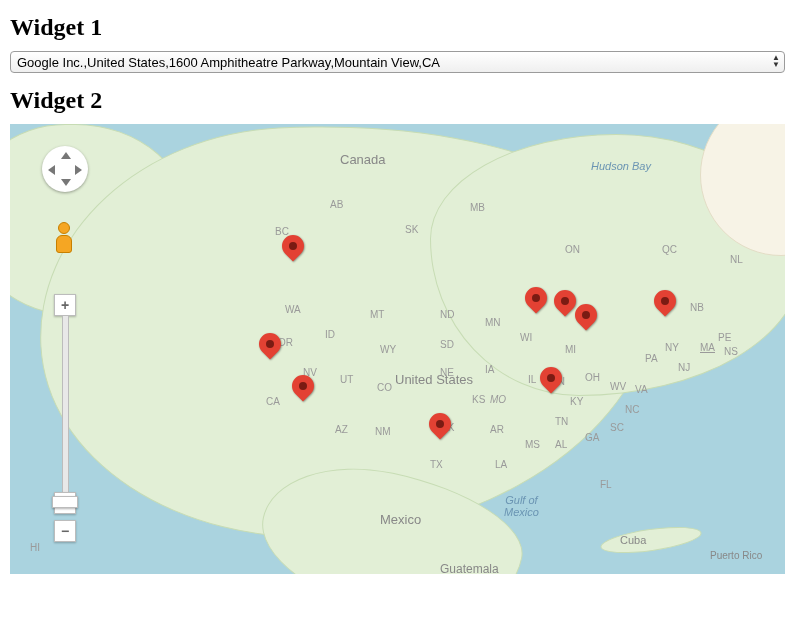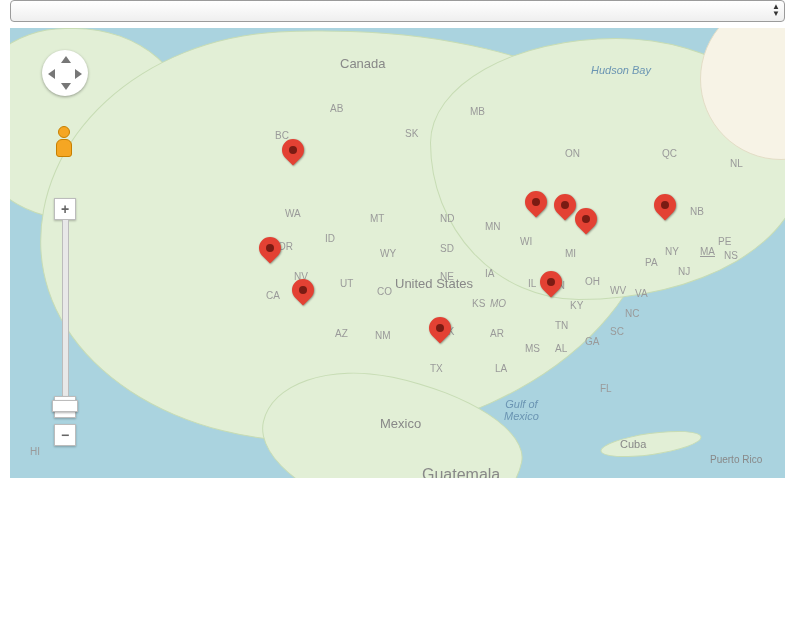--- a/index.html
+++ b/index.html
@@ -49,60 +49,63 @@
   
   .marker{position:absolute;width:22px;height:34px;cursor:pointer;transform:translate(-11px,-34px);}
   .marker .pin{width:22px;height:22px;background:#e34133;border-radius:50% 50% 50% 0;
     transform:rotate(-45deg);box-shadow:0 1px 2px rgba(0,0,0,.4);}
   .marker .dot{position:absolute;left:7px;top:7px;width:8px;height:8px;border-radius:50%;background:#7a1b13;}
 </style>
 </head>
 <body>
 <div class="page">
 
+<h2>Widget 1</h2>
 
 <div class="select-wrap">
+  <span>Google Inc.,United States,1600 Amphitheatre Parkway,Mountain View,CA</span>
   <div class="select-arrows">▲<br>▼</div>
 </div>
 
+<h2>Widget 2</h2>
 
 <div class="map">
 
   <div class="land alaska"></div>
   <div class="land na"></div>
   <div class="land na2"></div>
   <div class="land mex"></div>
   <div class="land green"></div>
   <div class="land cuba"></div>
 
   <div class="lbl big" style="left:330px;top:28px">Canada</div>
   <div class="lbl water" style="left:581px;top:36px">Hudson Bay</div>
   <div class="lbl big" style="left:385px;top:248px">United States</div>
   <div class="lbl big" style="left:370px;top:388px">Mexico</div>
   <div class="lbl water" style="left:494px;top:370px;white-space:pre;text-align:center">Gulf of
 Mexico</div>
   <div class="lbl" style="left:610px;top:410px;color:#888">Cuba</div>
   <div class="lbl" style="left:700px;top:426px;color:#888;font-size:10px">Puerto Rico</div>
-  <div class="lbl" style="left:412px;top:438px;color:#888;font-size:16px">Guatemala</div>
+  <div class="lbl" style="left:430px;top:438px;color:#888;font-size:12px">Guatemala</div>
 
   <div id="states">
         <div class="st" style="left: 320px; top: 75px;">AB</div>
         <div class="st" style="left: 460px; top: 78px;">MB</div>
         <div class="st" style="left: 395px; top: 100px;">SK</div>
         <div class="st" style="left: 265px; top: 102px;">BC</div>
         <div class="st" style="left: 555px; top: 120px;">ON</div>
         <div class="st" style="left: 652px; top: 120px;">QC</div>
         <div class="st" style="left: 680px; top: 178px;">NB</div>
         <div class="st" style="left: 720px; top: 130px;">NL</div>
         <div class="st" style="left: 708px; top: 208px;">PE</div>
         <div class="st" style="left: 714px; top: 222px;">NS</div>
         <div class="st" style="left: 275px; top: 180px;">WA</div>
         <div class="st" style="left: 268px; top: 213px;">OR</div>
-        <div class="st" style="left: 256px; top: 262px;">CA</div>
-        <div class="st" style="left: 284px; top: 243px;">NV</div>
+        <div class="st" style="left: 256px; top: 272px;">CA</div>
+        <div class="st" style="left: 293px; top: 243px;">NV</div>
         <div class="st" style="left: 315px; top: 205px;">ID</div>
         <div class="st" style="left: 330px; top: 250px;">UT</div>
         <div class="st" style="left: 325px; top: 300px;">AZ</div>
         <div class="st" style="left: 360px; top: 185px;">MT</div>
         <div class="st" style="left: 370px; top: 220px;">WY</div>
         <div class="st" style="left: 367px; top: 258px;">CO</div>
         <div class="st" style="left: 365px; top: 302px;">NM</div>
         <div class="st" style="left: 430px; top: 185px;">ND</div>
         <div class="st" style="left: 430px; top: 215px;">SD</div>
         <div class="st" style="left: 430px; top: 243px;">NE</div>

